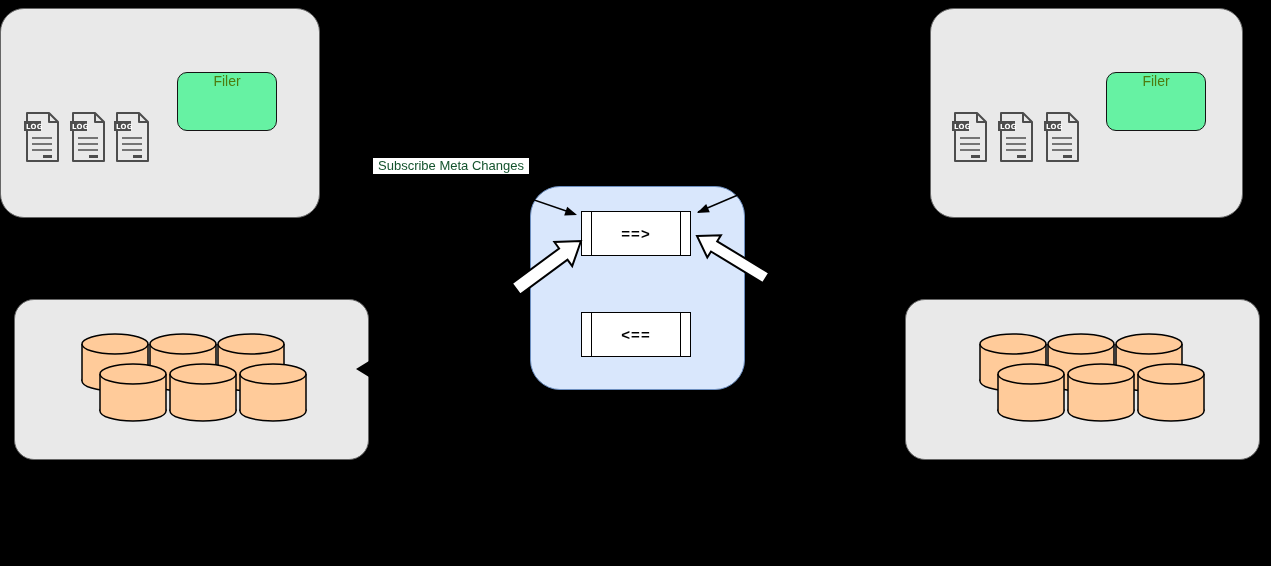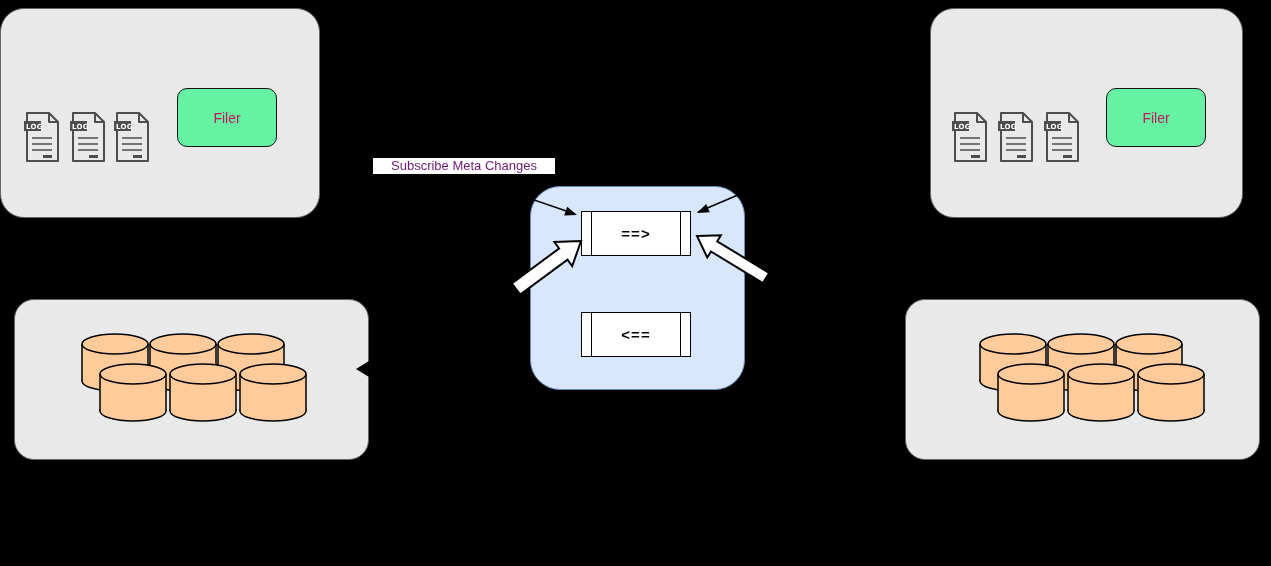--- a/index.html
+++ b/index.html
@@ -27,32 +27,32 @@
   }
   #queue-forward{top:24px;}
   #queue-backward{top:125px;}
   .queue .bar{position:absolute;top:0;bottom:0;width:1px;background:#000;}
   .bar.l{left:9px;}
   .bar.r{right:9px;}
 
   .filer{
     position:absolute;width:100px;height:59px;background:#66f2a3;
     border:1px solid #141414;border-radius:10px;box-sizing:border-box;
-    display:flex;align-items:center;justify-content:center;
-    font-size:14px;color:#be185d;margin-top:16px;
+    display:flex;align-items:flex-start;justify-content:center;
+    font-size:14px;color:#4d7c0f;
   }
   #filer-left{left:176px;top:63px;}
   #filer-right{left:175px;top:63px;}
 
   .log-icon{position:absolute;top:103px;width:38px;height:50px;}
   .log-icon text{font-family:"DejaVu Sans",sans-serif;font-weight:700;letter-spacing:.3px;}
 
   #subscribe-label{
-    position:absolute;left:373px;top:158px;background:#fff;color:#701a75;
-    font-size:13px;line-height:16px;padding:0 18px;white-space:nowrap;
+    position:absolute;left:373px;top:158px;background:#fff;color:#14532d;
+    font-size:13px;line-height:16px;padding:0 5px;white-space:nowrap;
   }
 
   #overlay{position:absolute;left:0;top:0;width:1271px;height:566px;pointer-events:none;}
 </style>
 </head>
 <body>
 
 <div class="canvas">
 
   <div class="box dc" id="dc-left">

